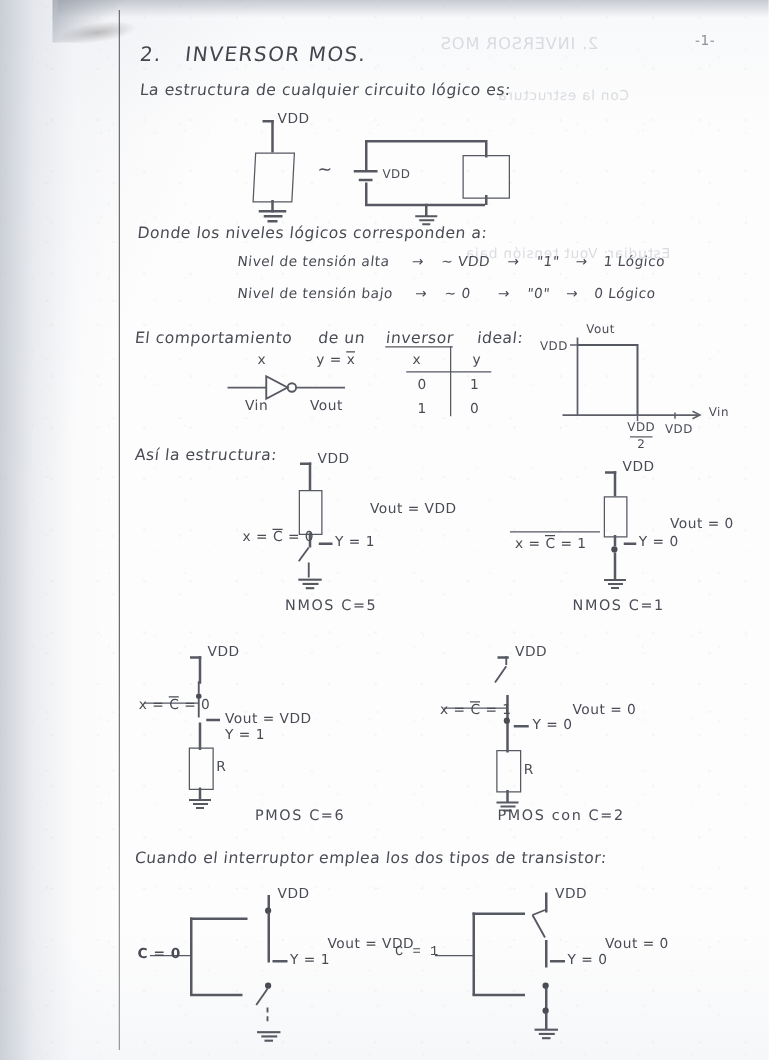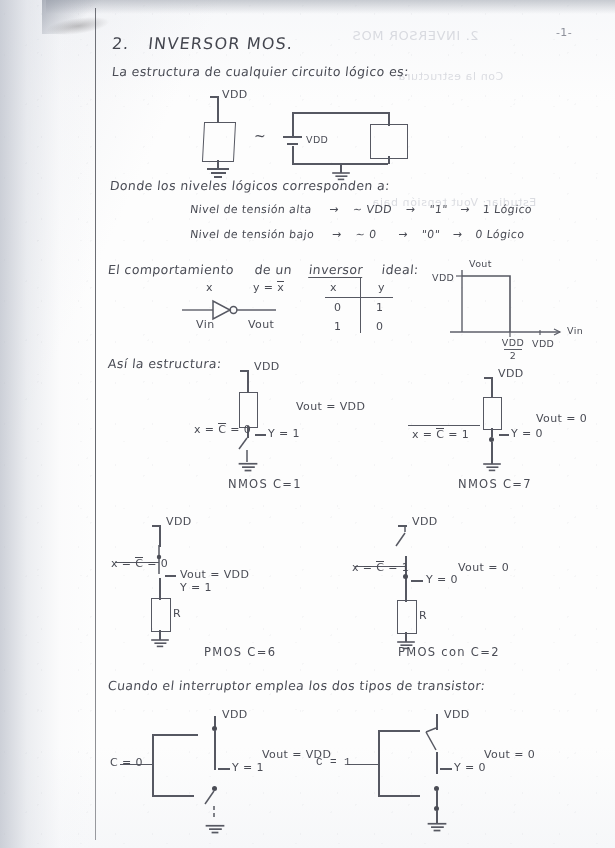--- a/index.html
+++ b/index.html
@@ -287,21 +287,21 @@
       <i></i>
         <i></i>
         <i></i>
     </div>
 
     <div class="hw t-small" style="left:194px;top:423px;">
       <span>x =</span>
       <span class="ov">C</span>
       <span>= 0</span>
     </div>
-    <div class="hw t-cap" style="left:228px;top:477px;">NMOS    C=1</div>
+    <div class="hw t-cap" style="left:228px;top:477px;">NMOS    C=5</div>
   </div>
 
   <div>
     <div class="hw t-small" style="left:498px;top:367px;">VDD</div>
     <div class="ink wh" style="left:484px;top:377px;width:9px;"></div>
     <div class="ink wv" style="left:491px;top:377px;height:20px;"></div>
     <div class="box" style="left:483px;top:397px;width:17px;height:31px;"></div>
     <div class="ink wv" style="left:491px;top:428px;height:9px;"></div>
     <div class="ink wh" style="left:499px;top:434px;width:10px;"></div>
     <div class="hw t-small" style="left:511px;top:427px;">Y = 0</div>
@@ -314,21 +314,21 @@
         <i></i>
         <i></i>
     </div>
 
     <div class="ink wh" style="left:408px;top:425px;width:72px;height:1.4px;"></div>
     <div class="hw t-small" style="left:412px;top:428px;">
       <span>x =</span>
       <span class="ov">C</span>
       <span>= 1</span>
     </div>
-    <div class="hw t-cap" style="left:458px;top:477px;">NMOS    C=7</div>
+    <div class="hw t-cap" style="left:458px;top:477px;">NMOS    C=1</div>
   </div>
 
   <div>
     <div class="hw t-small" style="left:166px;top:515px;">VDD</div>
     <div class="ink wh" style="left:152px;top:525px;width:9px;"></div>
     <div class="ink wv" style="left:159px;top:525px;height:22px;"></div>
 
     <svg style="left:150px;top:544px;" width="26" height="34" viewBox="0 0 26 34">
       <line x1="9" y1="1" x2="9" y2="11" stroke="#565862" stroke-width="1.5"></line>
       <circle cx="9" cy="13" r="2.2" fill="#4a4c55"></circle>
@@ -394,21 +394,21 @@
     <div class="ink wv" style="left:214px;top:716px;height:12px;"></div>
     <div class="node" style="left:212px;top:726px;"></div>
 
     <div class="ink wv" style="left:214px;top:730px;height:40px;"></div>
 
     <div class="ink wh" style="left:152px;top:734px;width:46px;height:1.6px;"></div>
     <div class="ink wv" style="left:152px;top:734px;height:62px;width:1.8px;"></div>
     <div class="ink wh" style="left:152px;top:795px;width:42px;height:1.6px;"></div>
 
     <div class="ink wh" style="left:120px;top:764px;width:33px;height:1.4px;"></div>
-    <div class="hw t-small" style="left:110px;top:756px;">C = 0</div>
+    <div class="hw t-small" style="left:110px;top:756px;font-weight:bold;">C = 0</div>
 
     <div class="ink wh" style="left:218px;top:768px;width:12px;"></div>
     <div class="hw t-small" style="left:232px;top:761px;">Y = 1</div>
     <div class="hw t-small" style="left:262px;top:748px;">Vout = VDD</div>
     <div class="node" style="left:212px;top:786px;"></div>
 
     <svg style="left:196px;top:790px;" width="34" height="36" viewBox="0 0 34 36">
       <line x1="18" y1="1" x2="9" y2="14" stroke="#565862" stroke-width="1.5"></line>
       <line x1="18" y1="16" x2="18" y2="30" stroke="#565862" stroke-width="1.5" stroke-dasharray="4 3"></line>
     </svg>

